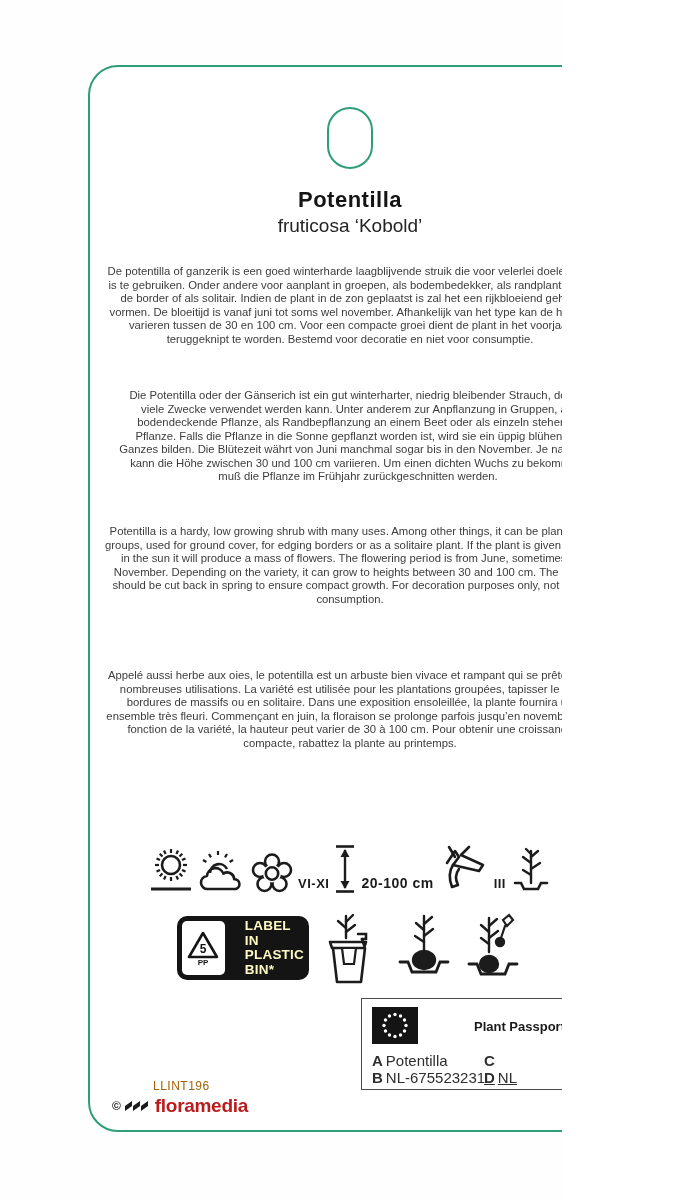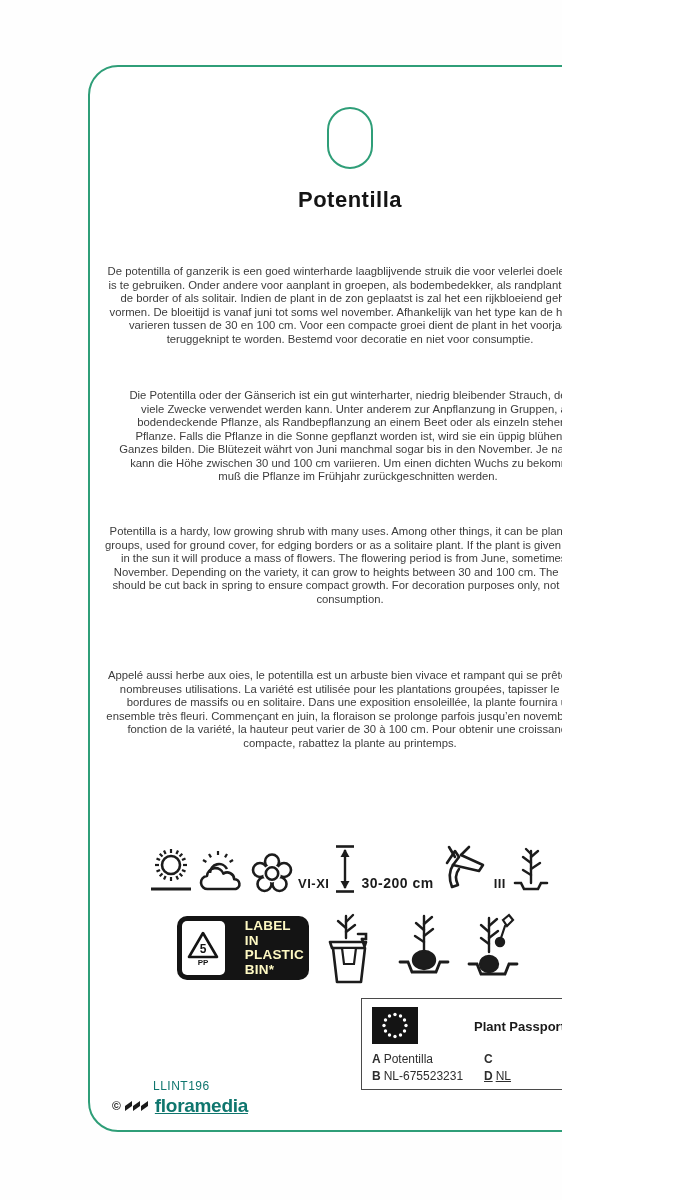--- a/index.html
+++ b/index.html
@@ -56,43 +56,44 @@
   .pot-1 { left: 232px; }
   .pot-2 { left: 306px; }
   .pot-3 { left: 375px; }
 
   .passport {
     position: absolute; left: 271px; top: 931px; width: 214px; height: 92px;
     border: 1.5px solid #4a4a4a; background: #fff;
   }
   .pp-flag { position: absolute; left: 10px; top: 8px; }
   .pp-title { position: absolute; right: 9px; top: 20px; font-size: 13px; font-weight: 700; color: #1a1a1a; }
-  .pp-row { position: absolute; font-size: 12px; color: #2e2e2e; }
+  .pp-row { position: absolute; font-size: 15px; color: #2e2e2e; }
   .pp-letter { font-weight: 700; margin-right: 3px; }
   .pp-a { left: 10px; top: 53px; }
   .pp-b { left: 10px; top: 70px; }
   .pp-c { left: 122px; top: 53px; }
   .pp-d { left: 122px; top: 70px; text-decoration: underline; }
 
   .footer-code {
-    position: absolute; left: 63px; top: 1012px; font-size: 12px; color: #0f766e; letter-spacing: .5px;
+    position: absolute; left: 63px; top: 1012px; font-size: 12px; color: #a16207; letter-spacing: .5px;
   }
   .brand { position: absolute; left: 22px; top: 1028px; display: flex; align-items: center; }
-  .brand-name { font-size: 19px; font-weight: 700; color: #0f766e; letter-spacing: -0.3px; margin-left: 5px; text-decoration: underline; }
+  .brand-name { font-size: 19px; font-weight: 700; color: #b91c1c; letter-spacing: -0.3px; margin-left: 5px; }
   .copy-glyph { font-size: 12px; font-weight: 700; color: #1b1b1b; margin-right: 3px; }
 </style>
 </head>
 <body>
 
 <div class="stage">
   <div class="card">
 
     <div class="hole"></div>
 
     <div class="title">Potentilla</div>
+    <div class="subtitle">fruticosa ‘Kobold’</div>
 
     <p class="para p-nl">De potentilla of ganzerik is een goed winterharde laagblijvende struik die voor velerlei doeleinden is te gebruiken. Onder andere voor aanplant in groepen, als bodembedekker, als randplant langs de border of als solitair. Indien de plant in de zon geplaatst is zal het een rijkbloeiend geheel vormen. De bloeitijd is vanaf juni tot soms wel november. Afhankelijk van het type kan de hoogte varieren tussen de 30 en 100 cm. Voor een compacte groei dient de plant in het voorjaar teruggeknipt te worden. Bestemd voor decoratie en niet voor consumptie.</p>
     <p class="para p-de">Die Potentilla oder der Gänserich ist ein gut winterharter, niedrig bleibender Strauch, der für viele Zwecke verwendet werden kann. Unter anderem zur Anpflanzung in Gruppen, als bodendeckende Pflanze, als Randbepflanzung an einem Beet oder als einzeln stehende Pflanze. Falls die Pflanze in die Sonne gepflanzt worden ist, wird sie ein üppig blühendes Ganzes bilden. Die Blütezeit währt von Juni manchmal sogar bis in den November. Je nach Typ kann die Höhe zwischen 30 und 100 cm variieren. Um einen dichten Wuchs zu bekommen, muß die Pflanze im Frühjahr zurückgeschnitten werden.</p>
     <p class="para p-en">Potentilla is a hardy, low growing shrub with many uses. Among other things, it can be planted in groups, used for ground cover, for edging borders or as a solitaire plant. If the plant is given a spot in the sun it will produce a mass of flowers. The flowering period is from June, sometimes to November. Depending on the variety, it can grow to heights between 30 and 100 cm. The plant should be cut back in spring to ensure compact growth. For decoration purposes only, not fit for consumption.</p>
     <p class="para p-fr">Appelé aussi herbe aux oies, le potentilla est un arbuste bien vivace et rampant qui se prête à de nombreuses utilisations. La variété est utilisée pour les plantations groupées, tapisser le sol, bordures de massifs ou en solitaire. Dans une exposition ensoleillée, la plante fournira un ensemble très fleuri. Commençant en juin, la floraison se prolonge parfois jusqu’en novembre. En fonction de la variété, la hauteur peut varier de 30 à 100 cm. Pour obtenir une croissance compacte, rabattez la plante au printemps.</p>
 
     <div class="icon-row">
       <span>
         <svg width="44" height="50" viewBox="0 0 44 50" fill="none" stroke="#1c1c1c">
           <circle cx="22" cy="20" r="9" stroke-width="2.6"></circle>
@@ -146,21 +147,21 @@
       <span class="attr-text small">VI-XI</span>
       <span>
         <svg width="22" height="52" viewBox="0 0 22 52" fill="none" stroke="#1c1c1c">
           <line x1="2" y1="3.5" x2="20" y2="3.5" stroke-width="2.6"></line>
           <line x1="2" y1="48.5" x2="20" y2="48.5" stroke-width="2.6"></line>
           <line x1="11" y1="7" x2="11" y2="45" stroke-width="2.4"></line>
           <path d="M11 6 L6.5 14 H15.5 Z" fill="#1c1c1c" stroke="none"></path>
           <path d="M11 46 L6.5 38 H15.5 Z" fill="#1c1c1c" stroke="none"></path>
         </svg>
       </span>
-      <span class="attr-text"><span>30-200</span>&nbsp;<span>cm</span></span>
+      <span class="attr-text"><span>20-100</span>&nbsp;<span>cm</span></span>
       <span>
         <svg width="50" height="54" viewBox="0 0 50 54" fill="none" stroke="#1c1c1c" stroke-width="2.6" stroke-linejoin="round" stroke-linecap="round">
           <path d="M8 22 L16 10 L20 16 L14 24"></path>
           <path d="M16 16 L10 6"></path>
           <path d="M14 24 L40 30 L44 24 L22 14"></path>
           <path d="M14 24 C10 30 10 38 13 46 L19 44 C16 38 17 32 20 28"></path>
           <path d="M22 14 L30 6"></path>
         </svg>
       </span>
       <span class="attr-text small">III</span>

